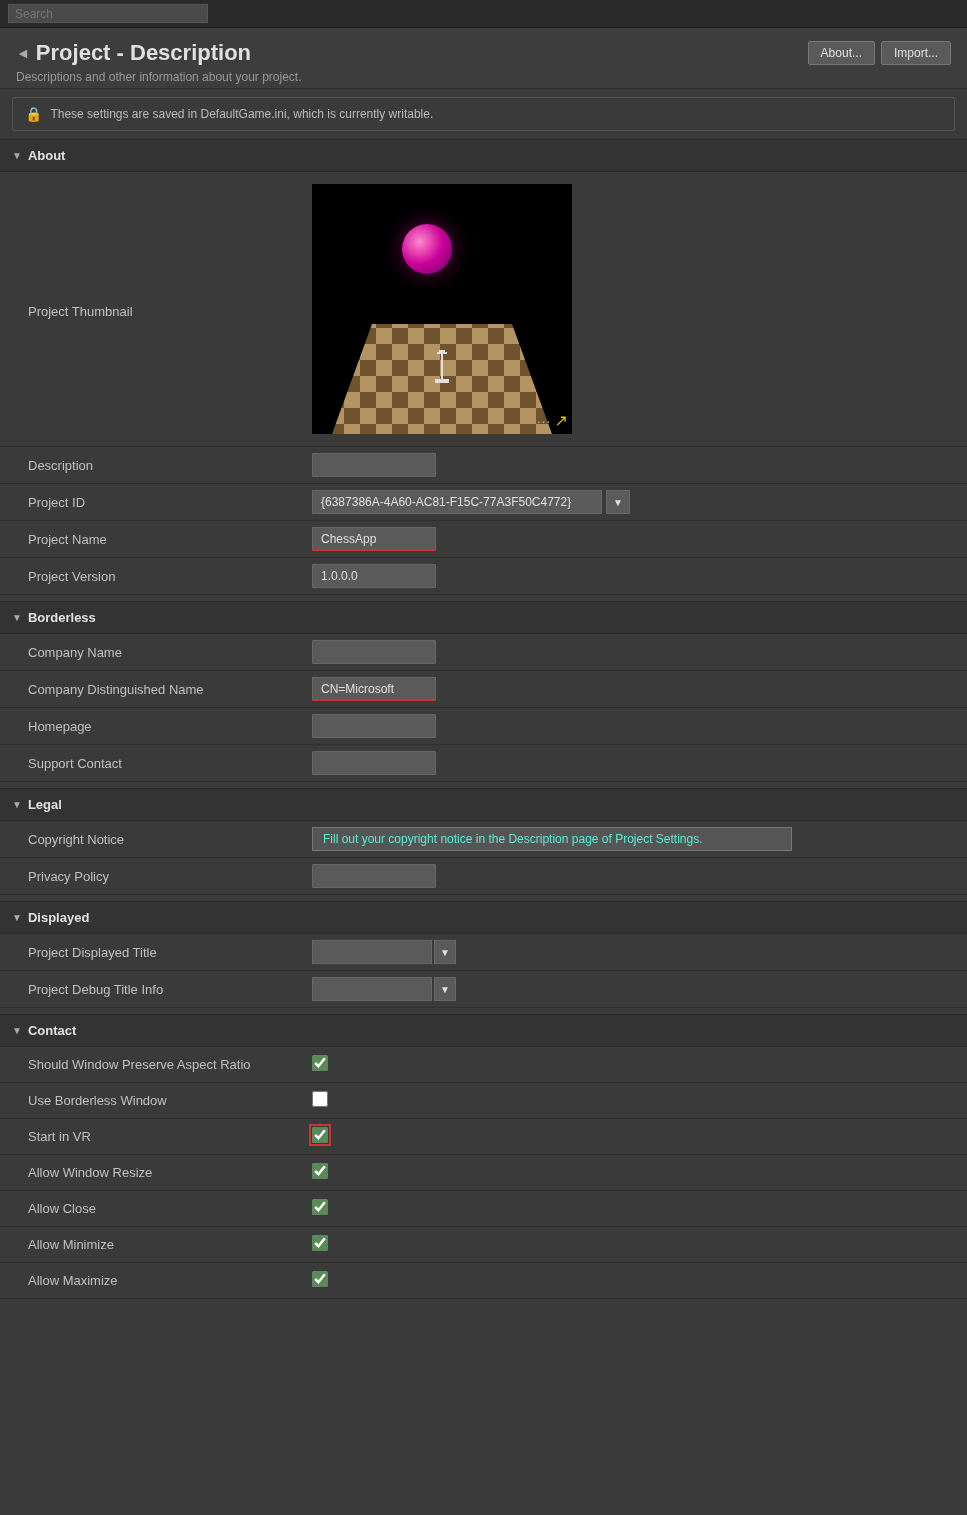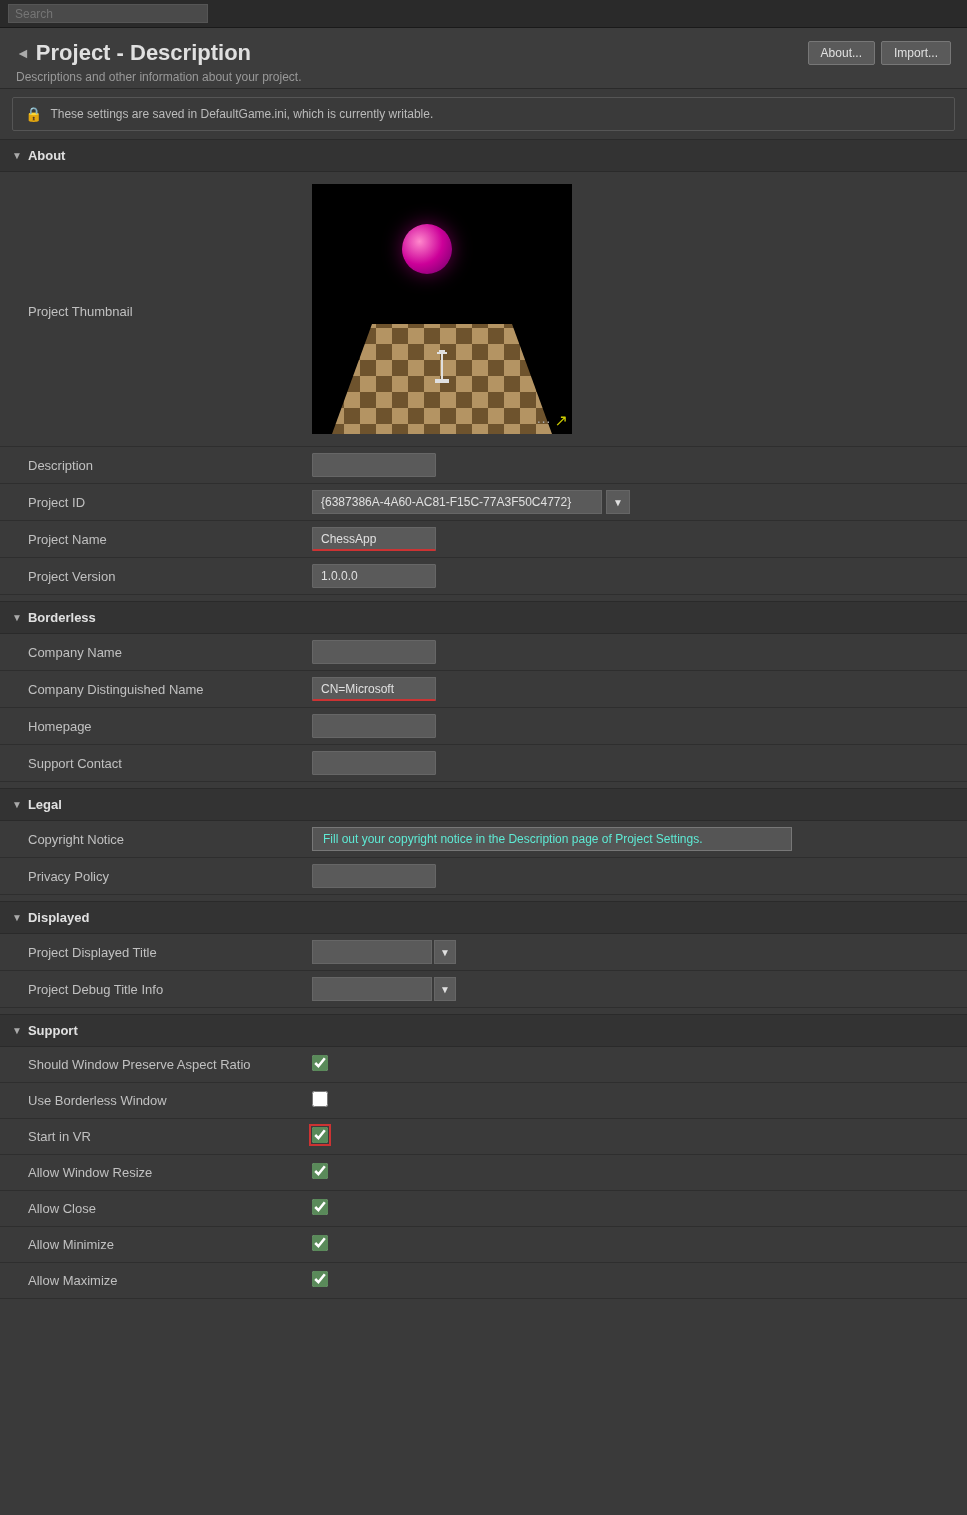--- a/index.html
+++ b/index.html
@@ -461,21 +461,21 @@
     <div class="field-value">
       <div class="select-wrapper">
         <input type="text" class="select-input" value="" style="">
         <div class="select-arrow">▼</div>
       </div>
     </div>
   </div>
 
   <div class="section-header" style="margin-top:6px;">
     <span class="tri">▼</span>
-    <span>Support</span>
+    <span>Contact</span>
   </div>
 
   <div class="field-row">
     <div class="field-label">Should Window Preserve Aspect Ratio</div>
     <div class="field-value">
       <input type="checkbox" class="checkbox-input" checked="" style="">
     </div>
   </div>
 
   <div class="field-row">

